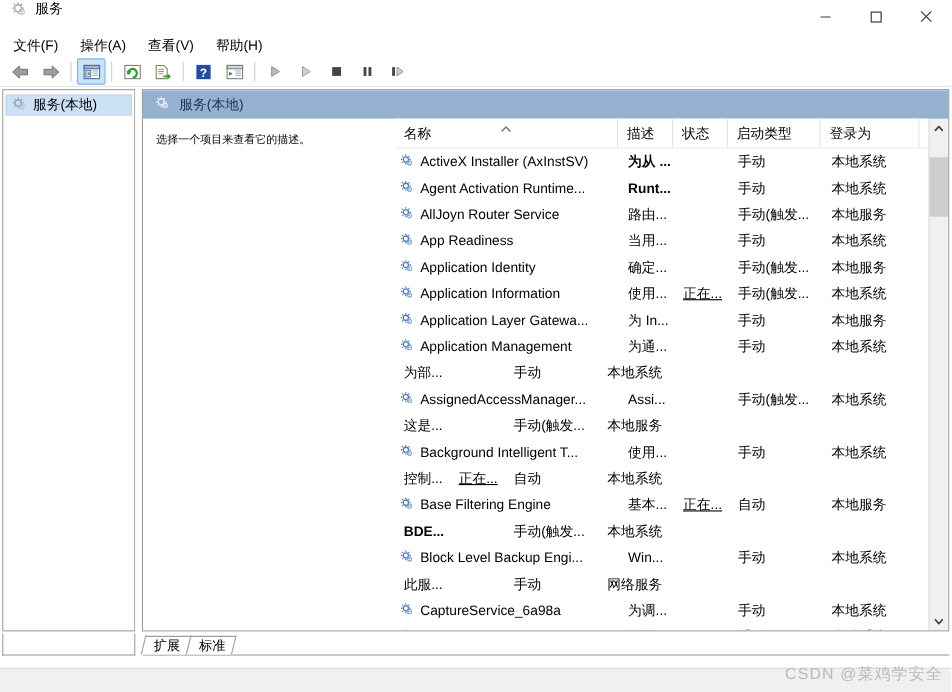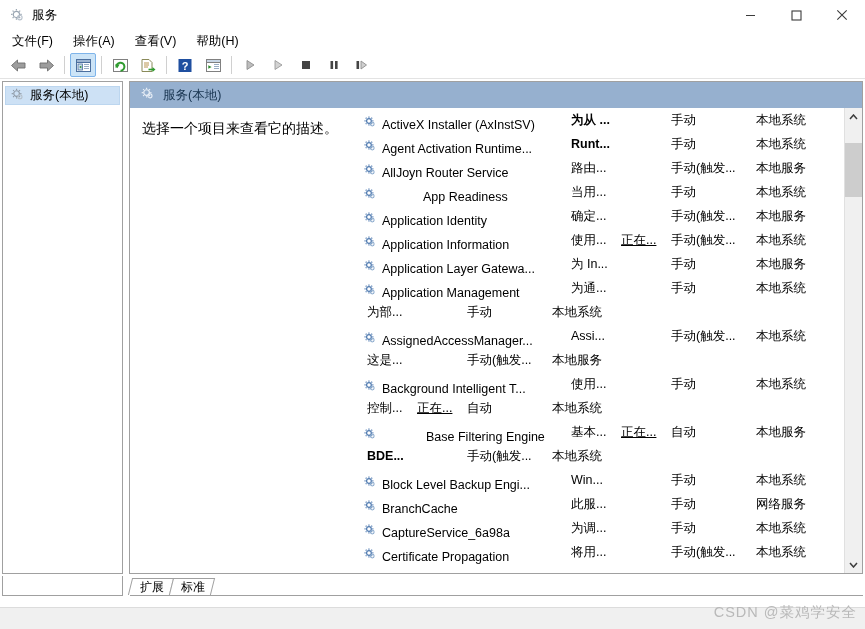--- a/index.html
+++ b/index.html
@@ -16,21 +16,21 @@
     color: #000000;
     overflow: hidden;
     position: relative;
   }
 
   
   .titlebar {
     height: 30px;
     background: #ffffff;
     display: flex;
-    align-items: center;
+    align-items: flex-start;
     position: relative;
   }
   .title-icon {
     width: 16px;
     height: 16px;
     margin-left: 9px;
     margin-right: 7px;
     flex: 0 0 auto;
   }
   .title-text {
@@ -173,21 +173,21 @@
     min-height: 0;
   }
 
   
   .desc-col {
     width: 228px;
     flex: 0 0 auto;
     background: #ffffff;
     padding: 12px 10px 0 12px;
     box-sizing: border-box;
-    font-size: 14px;
+    font-size: 10px;
     color: #000;
     position: relative;
   }
   .desc-col:after {
     content: "";
     position: absolute;
     left: 0; top: -26px; bottom: 0;
     width: 0;
   }
 
@@ -243,21 +243,21 @@
   }
   .lv-cell {
     box-sizing: border-box;
     padding-left: 8px;
     white-space: nowrap;
     overflow: hidden;
     display: flex;
     align-items: center;
     height: 24px;
   }
-  .lv-cell.name { padding-left: 4px; align-items: flex-end; }
+  .lv-cell.name { padding-left: 4px; }
   .lv-cell.name .gicon { margin-right: 5px; flex: 0 0 auto; }
   .cell-underline { text-decoration: underline; }
 
   
   .vscroll {
     width: 17px;
     flex: 0 0 auto;
     background: #f0f0f0;
     border-left: 1px solid #e0e0e0;
     display: flex;
@@ -514,20 +514,43 @@
     </div>
 
     <div class="rp-body">
 
       <div class="desc-col">
         <div>选择一个项目来查看它的描述。</div>
       </div>
 
       <div class="listview">
 
+        <div class="lv-headrow">
+          <div class="lv-th" style="width:204px">
+            <span>名称</span>
+            <span class="sortcaret">
+              <svg width="11" height="7" viewBox="0 0 11 7">
+                  <path d="M1.5 5.5 L5.5 1.5 L9.5 5.5" fill="none" stroke="#6f6f6f" stroke-width="1.2"></path>
+                </svg>
+            </span>
+          </div>
+          <div class="lv-th" style="width:50px">
+            <span>描述</span>
+          </div>
+          <div class="lv-th" style="width:50px">
+            <span>状态</span>
+          </div>
+          <div class="lv-th" style="width:85px">
+            <span>启动类型</span>
+          </div>
+          <div class="lv-th" style="width:90px">
+            <span>登录为</span>
+          </div>
+          <div class="lv-th" style="flex:1 1 auto;border-right:none"></div>
+        </div>
 
         <div class="lv-rows" id="rows-host">
             <div class="lv-row">
               <div class="lv-cell name" style="width: 204px; flex: 0 0 auto;">
                 <span class="gicon"><svg width="14" height="14" viewBox="0 0 16 16">
                     <g fill="none" stroke="#4f7ab0" stroke-width="1.4">
                       <circle cx="6.8" cy="6.8" r="2.7"></circle>
                       <path d="M6.8 1.7v1.3M6.8 10.6v1.3M1.7 6.8h1.3M10.6 6.8h1.3M3.1 3.1l.9.9M9.6 9.6l.9.9M10.5 3.1l-.9.9M4 9.6l-.9.9"></path>
                     </g>
                     <circle cx="10.6" cy="10.4" r="2.1" fill="none" stroke="#8aa9cc" stroke-width="1.2"></circle>
@@ -592,21 +615,21 @@
               </div>
               <div class="lv-cell" style="width: 85px; flex: 0 0 auto;">
                 <span>手动(触发...</span>
               </div>
               <div class="lv-cell" style="width: 90px; flex: 0 0 auto;">
                 <span>本地服务</span>
               </div>
               <div class="lv-cell" style="flex: 1 1 auto;"></div>
             </div>
             <div class="lv-row">
-              <div class="lv-cell name" style="width: 204px; flex: 0 0 auto; gap: 41px;">
+              <div class="lv-cell name" style="width: 204px; flex: 0 0 auto;">
                 <span class="gicon"><svg width="14" height="14" viewBox="0 0 16 16">
                     <g fill="none" stroke="#4f7ab0" stroke-width="1.4">
                       <circle cx="6.8" cy="6.8" r="2.7"></circle>
                       <path d="M6.8 1.7v1.3M6.8 10.6v1.3M1.7 6.8h1.3M10.6 6.8h1.3M3.1 3.1l.9.9M9.6 9.6l.9.9M10.5 3.1l-.9.9M4 9.6l-.9.9"></path>
                     </g>
                     <circle cx="10.6" cy="10.4" r="2.1" fill="none" stroke="#8aa9cc" stroke-width="1.2"></circle>
                   </svg></span>
                 <span>App Readiness</span>
               </div>
               <div class="lv-cell" style="width: 50px; flex: 0 0 auto;">
@@ -812,21 +835,21 @@
               </div>
               <div class="lv-cell" style="width: 85px; flex: 0 0 auto;">
                 <span>自动</span>
               </div>
               <div class="lv-cell" style="width: 90px; flex: 0 0 auto;">
                 <span>本地系统</span>
               </div>
               <div class="lv-cell" style="flex: 1 1 auto;"></div>
             </div>
             <div class="lv-row">
-              <div class="lv-cell name" style="width: 204px; flex: 0 0 auto; gap: 44px;">
+              <div class="lv-cell name" style="width: 204px; flex: 0 0 auto;">
                 <span class="gicon"><svg width="14" height="14" viewBox="0 0 16 16">
                     <g fill="none" stroke="#4f7ab0" stroke-width="1.4">
                       <circle cx="6.8" cy="6.8" r="2.7"></circle>
                       <path d="M6.8 1.7v1.3M6.8 10.6v1.3M1.7 6.8h1.3M10.6 6.8h1.3M3.1 3.1l.9.9M9.6 9.6l.9.9M10.5 3.1l-.9.9M4 9.6l-.9.9"></path>
                     </g>
                     <circle cx="10.6" cy="10.4" r="2.1" fill="none" stroke="#8aa9cc" stroke-width="1.2"></circle>
                   </svg></span>
                 <span>Base Filtering Engine</span>
               </div>
               <div class="lv-cell" style="width: 50px; flex: 0 0 auto;">
@@ -877,30 +900,20 @@
               </div>
               <div class="lv-cell" style="width: 85px; flex: 0 0 auto;">
                 <span>手动</span>
               </div>
               <div class="lv-cell" style="width: 90px; flex: 0 0 auto;">
                 <span>本地系统</span>
               </div>
               <div class="lv-cell" style="flex: 1 1 auto;"></div>
             </div>
             <div class="lv-row">
-              <div class="lv-cell name" style="width: 204px; flex: 0 0 auto;">
-                <span class="gicon"><svg width="14" height="14" viewBox="0 0 16 16">
-                    <g fill="none" stroke="#4f7ab0" stroke-width="1.4">
-                      <circle cx="6.8" cy="6.8" r="2.7"></circle>
-                      <path d="M6.8 1.7v1.3M6.8 10.6v1.3M1.7 6.8h1.3M10.6 6.8h1.3M3.1 3.1l.9.9M9.6 9.6l.9.9M10.5 3.1l-.9.9M4 9.6l-.9.9"></path>
-                    </g>
-                    <circle cx="10.6" cy="10.4" r="2.1" fill="none" stroke="#8aa9cc" stroke-width="1.2"></circle>
-                  </svg></span>
-                <span>BranchCache</span>
-              </div>
               <div class="lv-cell" style="width: 50px; flex: 0 0 auto;">
                 <span>此服...</span>
               </div>
               <div class="lv-cell" style="width: 50px; flex: 0 0 auto;">
                 <span></span>
               </div>
               <div class="lv-cell" style="width: 85px; flex: 0 0 auto;">
                 <span>手动</span>
               </div>
               <div class="lv-cell" style="width: 90px; flex: 0 0 auto;">

